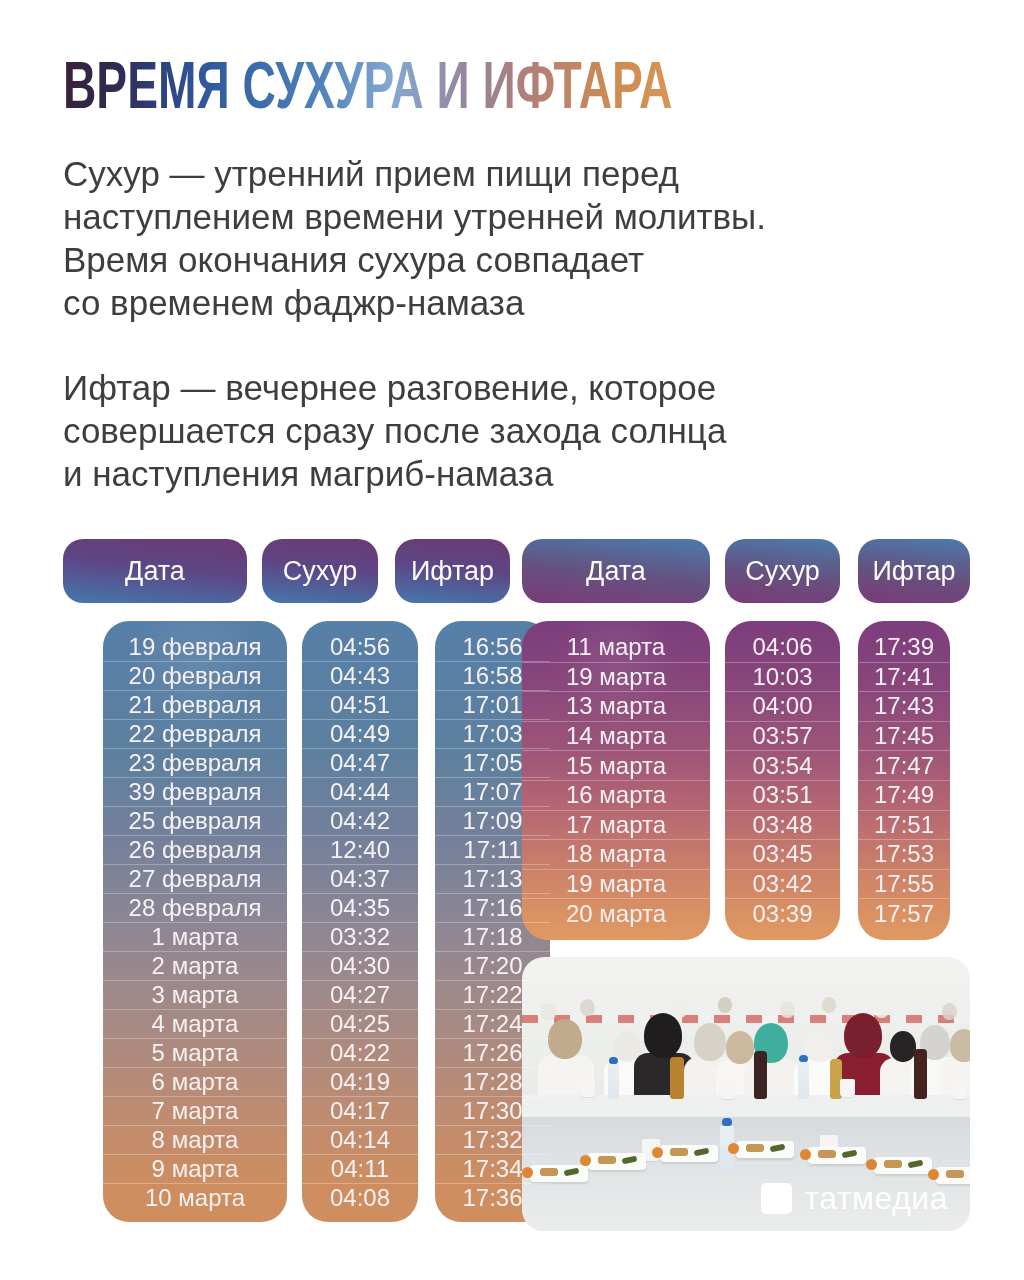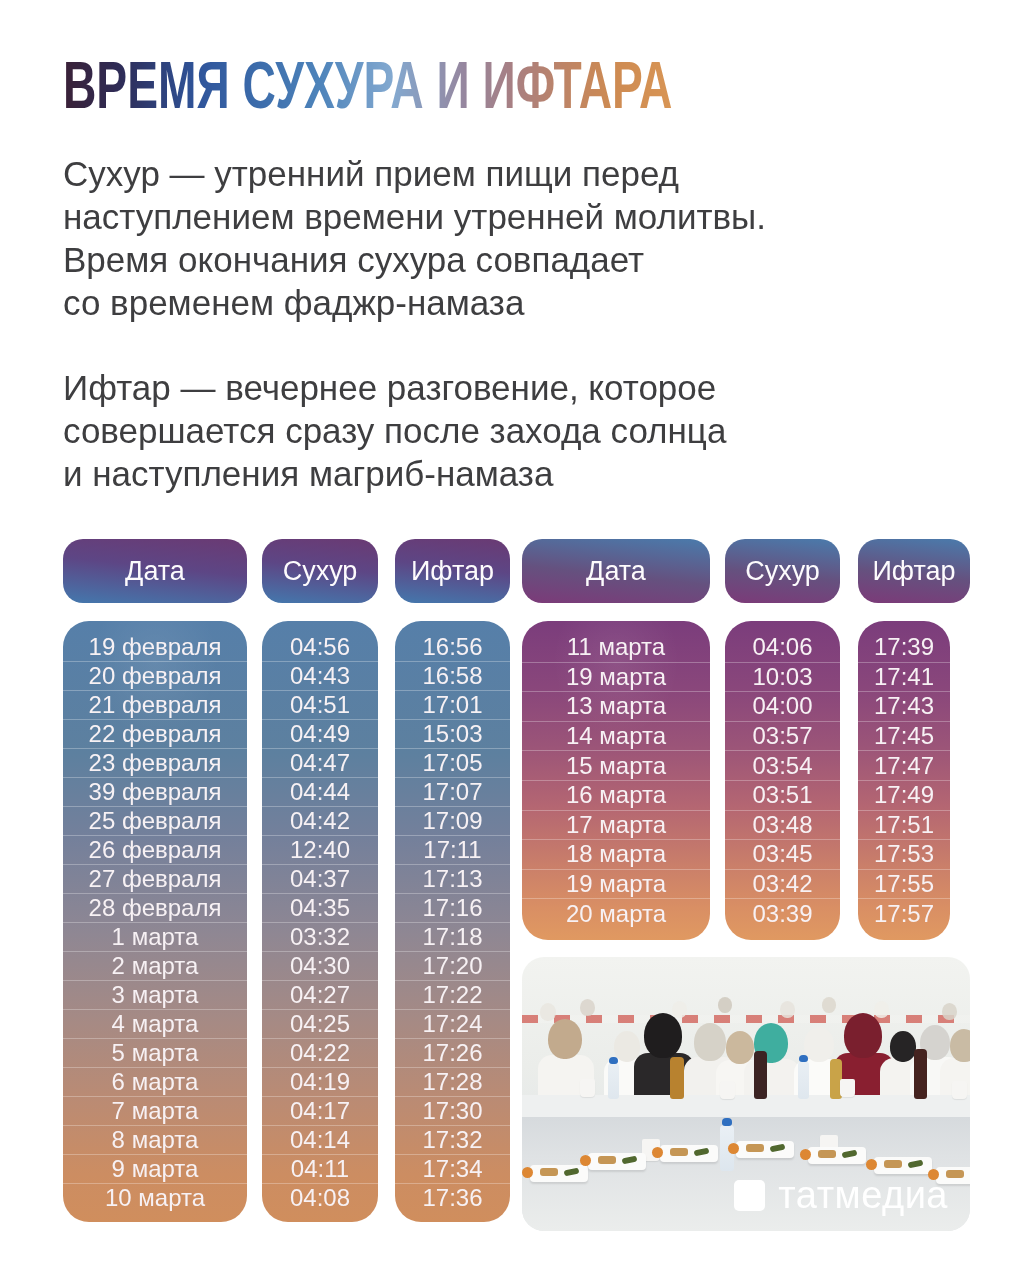--- a/index.html
+++ b/index.html
@@ -34,21 +34,21 @@
   .grad-pv{background:linear-gradient(186deg,#6a3a73 0%,#5d4685 45%,#4478ad 100%);}
   .grad-vp{background:linear-gradient(186deg,#4a7bac 0%,#65517f 55%,#7c3a78 100%);}
   
   .col{
     position:absolute;top:621px;border-radius:26px;
     display:flex;flex-direction:column;box-sizing:border-box;
     padding:12px 0;color:#f7f1f4;overflow:hidden;
   }
   .col.tall{height:601px;
     background:linear-gradient(180deg,#567fa9 0%,#5d809f 22%,#74809b 36%,
-      #8f8793 52%,#a58a85 66%,#bb8b73 80%,#cc8d62 92%,#d08e5d 100%);}
+      #8f8793 52%,#a58a85 66%,#bb8b73 80%,#cc8d62 92%,#d08e5d 100%);margin-left:40px;}
   .col.short{height:319px;
     background:linear-gradient(180deg,#7b3d7c 0%,#8a477b 22%,#9c5578 40%,
       #b46672 58%,#c97e6a 76%,#d98f64 90%,#e09961 100%);}
   .col .ornament{
     position:absolute;inset:0;border-radius:inherit;pointer-events:none;
     background:radial-gradient(90px 110px at 50% 40px, rgba(255,255,255,.08), rgba(255,255,255,0) 70%);
   }
   .cell{
     flex:1;display:flex;align-items:center;justify-content:center;
     font-size:24px;font-weight:500;position:relative;z-index:1;
@@ -67,21 +67,21 @@
     background:linear-gradient(180deg,#d6dadd 0%,#dfe2e4 35%,#ebedec 100%);}
   .head{position:absolute;border-radius:50% 50% 46% 46%;}
   .torso{position:absolute;border-radius:14px 14px 0 0;}
   .plate{position:absolute;background:#fbfbfa;border-radius:4px;box-shadow:0 2px 2px rgba(0,0,0,.10);}
   .cup{position:absolute;background:#f6f5f3;border-radius:2px 2px 4px 4px;box-shadow:0 1px 1px rgba(0,0,0,.08);}
   .bottle{position:absolute;border-radius:4px 4px 3px 3px;}
   .dot{position:absolute;border-radius:50%;}
   .bar{position:absolute;border-radius:3px;}
   .wm{position:absolute;right:22px;bottom:14px;display:flex;align-items:center;gap:13px;}
   .wm-square{width:31px;height:31px;background:#ffffff;border-radius:5px;}
-  .wm-text{color:#ffffff;font-size:38px;letter-spacing:.5px;}
+  .wm-text{color:#ffffff;font-size:32px;letter-spacing:.5px;}
 </style>
 </head>
 <body>
 
 <h1 class="title">ВРЕМЯ СУХУРА И ИФТАРА</h1>
 
 <p class="desc p1">Сухур — утренний прием пищи перед
 наступлением времени утренней молитвы.
 Время окончания сухура совпадает
 со временем фаджр-намаза</p>
@@ -139,21 +139,21 @@
     <div class="cell">04:19</div>
     <div class="cell">04:17</div>
     <div class="cell">04:14</div>
     <div class="cell">04:11</div>
     <div class="cell">04:08</div>
   </div>
 <div class="col tall" style="left:395px;width:115px;">
     <div class="cell">16:56</div>
     <div class="cell">16:58</div>
     <div class="cell">17:01</div>
-    <div class="cell">15:03</div>
+    <div class="cell">17:03</div>
     <div class="cell">17:05</div>
     <div class="cell">17:07</div>
     <div class="cell">17:09</div>
     <div class="cell">17:11</div>
     <div class="cell">17:13</div>
     <div class="cell">17:16</div>
     <div class="cell">17:18</div>
     <div class="cell">17:20</div>
     <div class="cell">17:22</div>
     <div class="cell">17:24</div>

